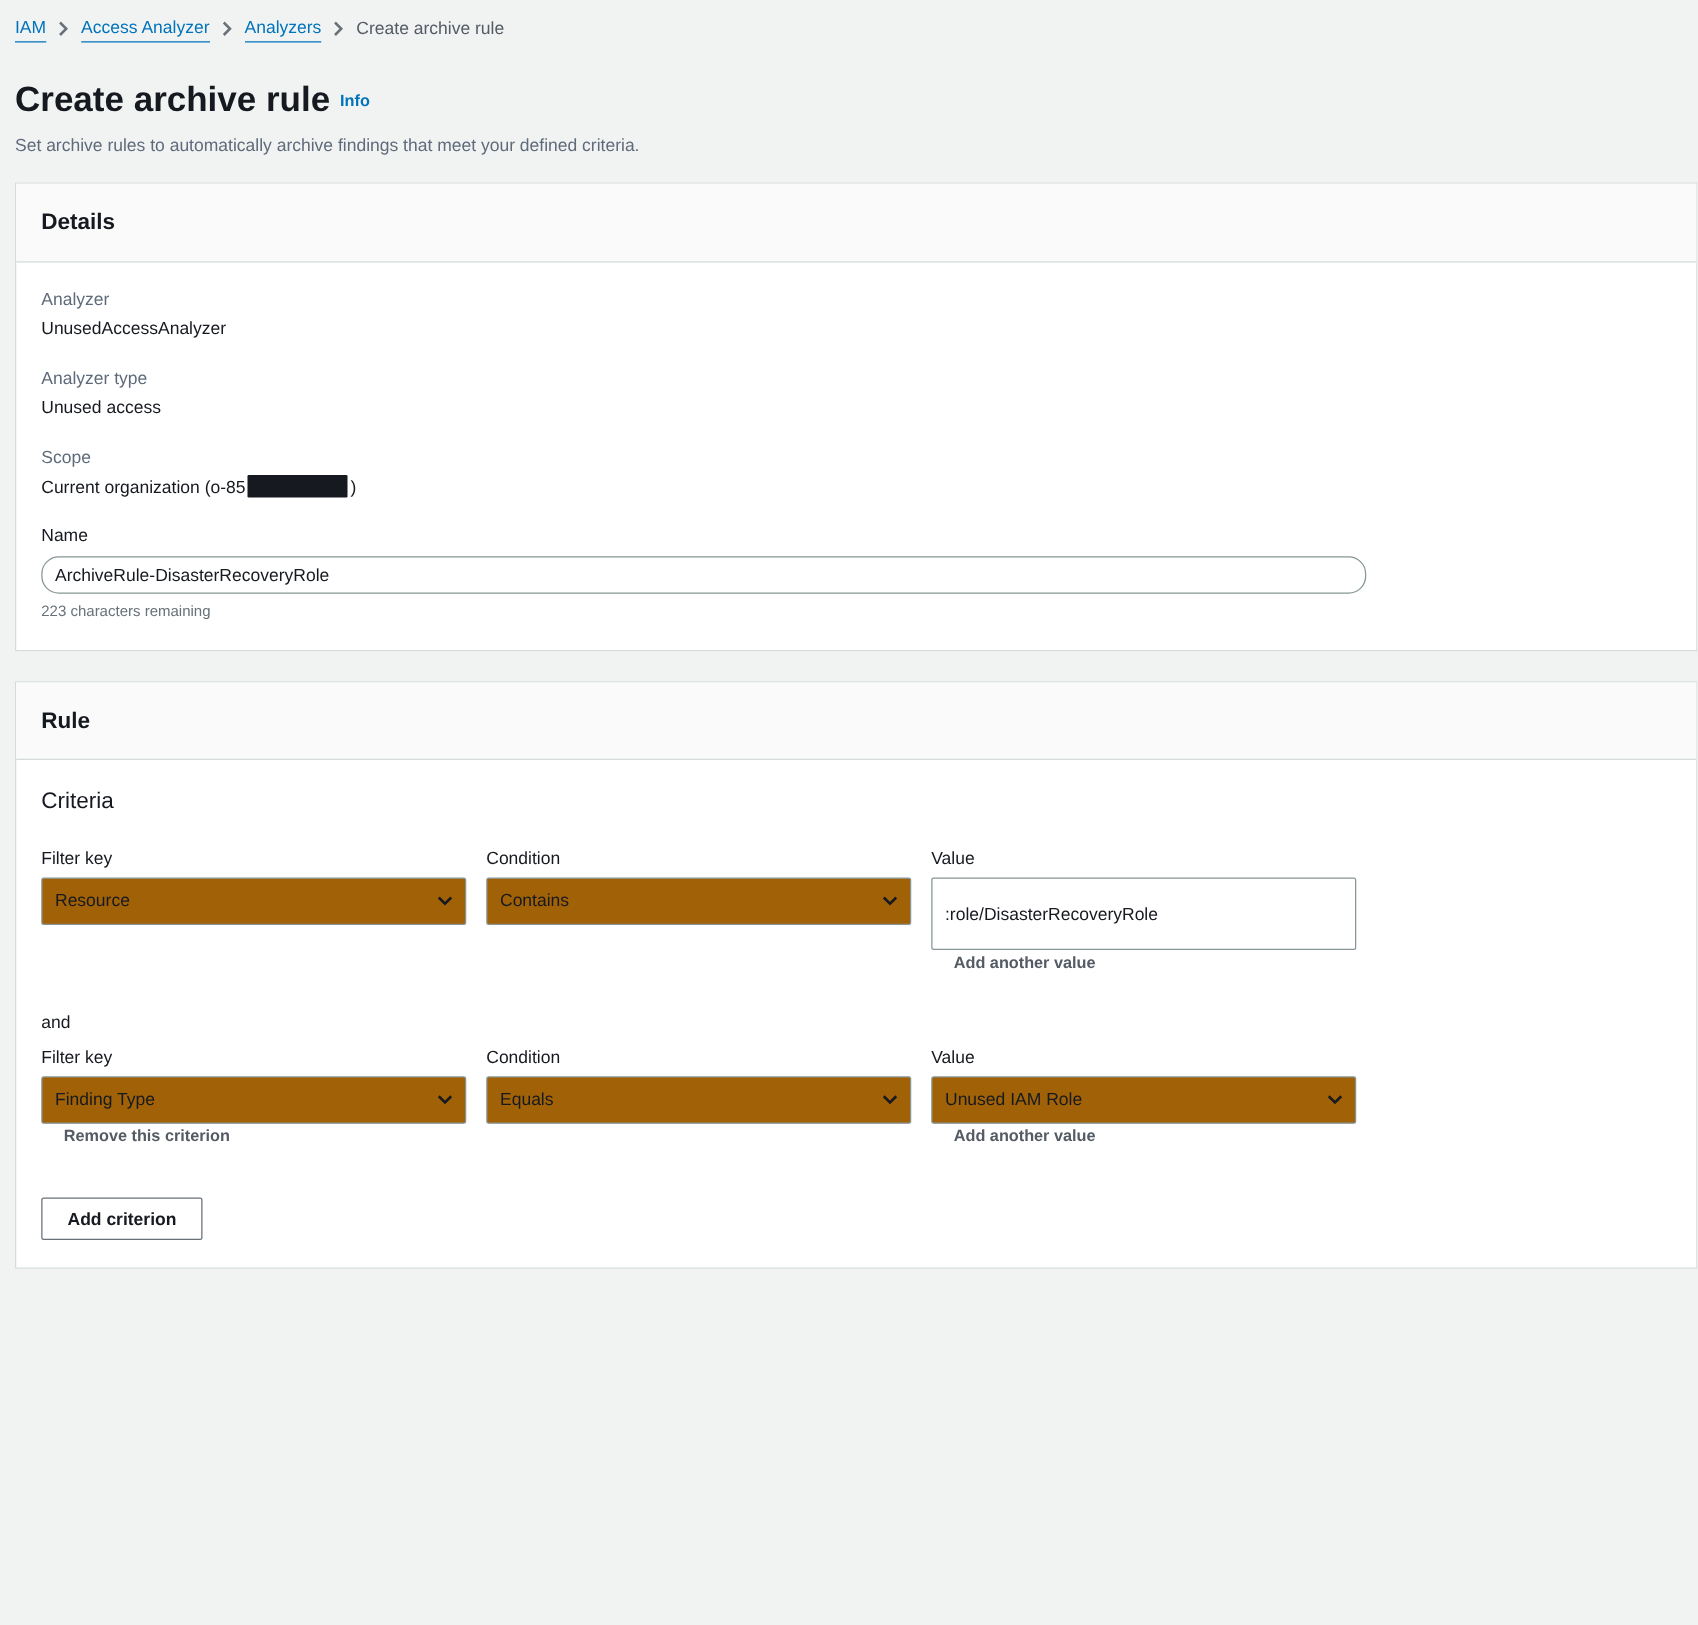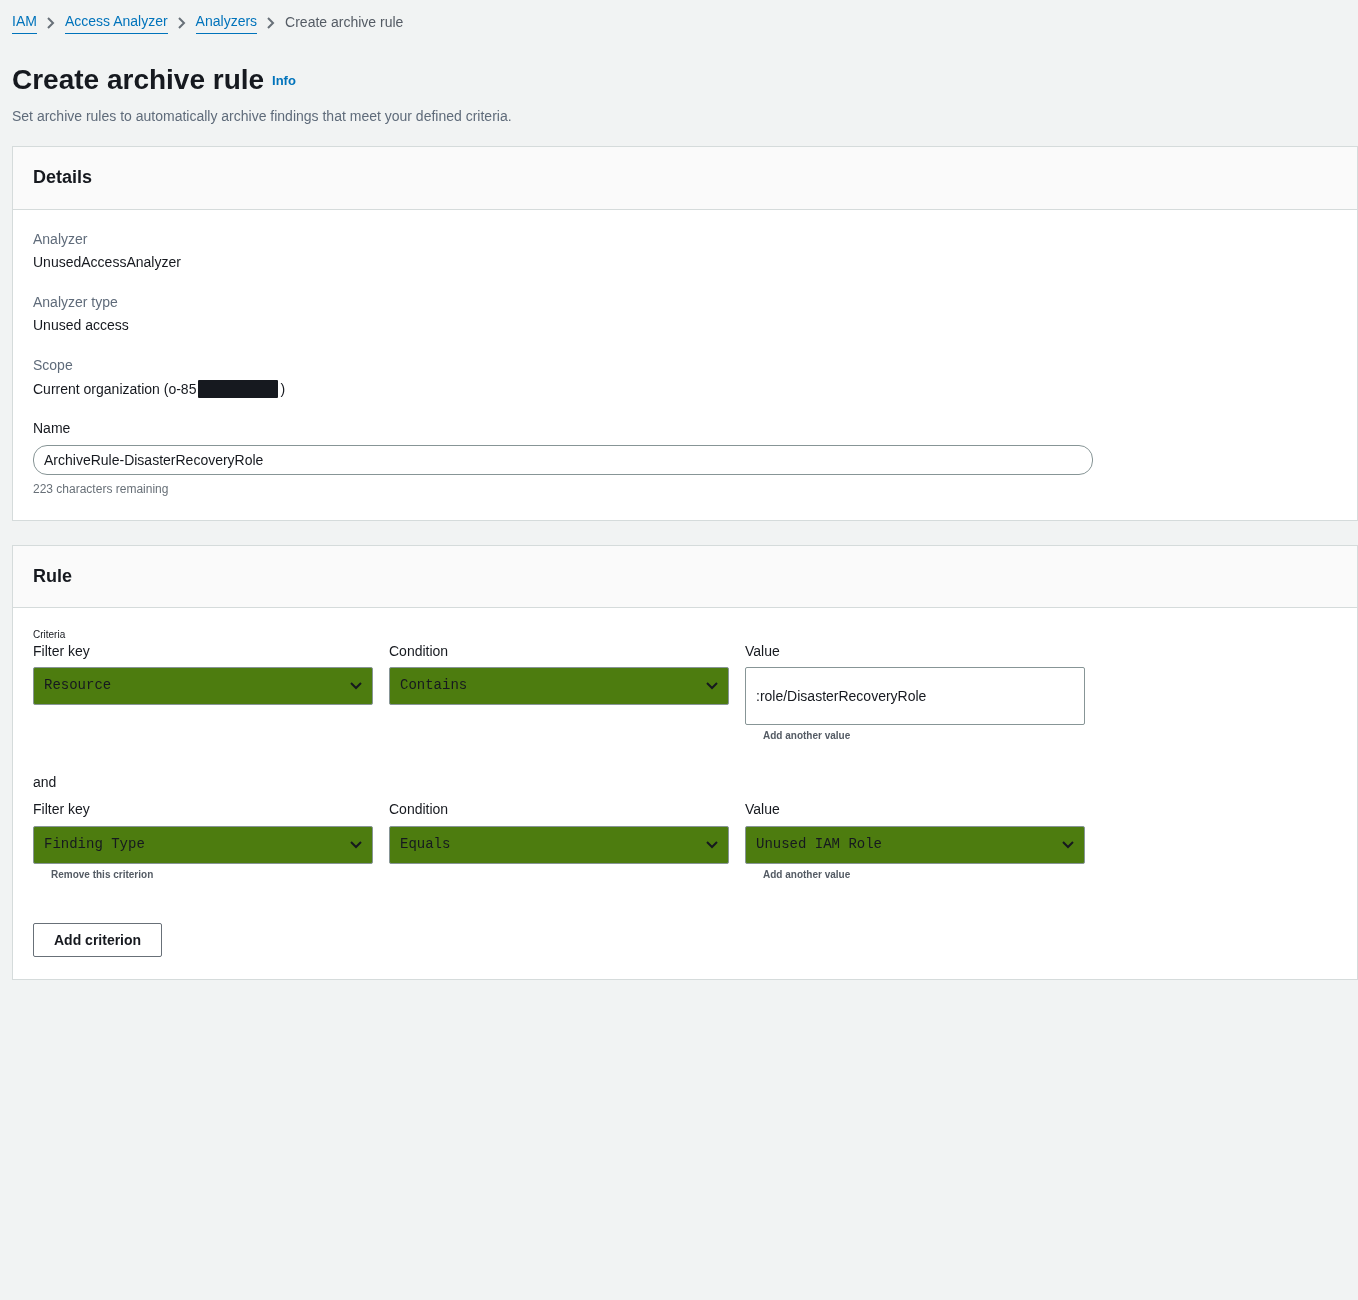--- a/index.html
+++ b/index.html
@@ -121,71 +121,70 @@
     border-radius:14px;
     background:#fff;
     color:#16191f;
   }
   .hint{
     color:#687078;
     font-size:12px;
     margin-top:6px;
   }
   .criteria-label{
-    font-size:10px;
-    color:#16191f;
-    margin-bottom:0;
+    font-size:18px;
+    color:#16191f;
+    margin-bottom:24px;
   }
   .criteria-row{
     display:flex;
     gap:16px;
     align-items:flex-start;
   }
   .criteria-col{
     flex:1;
     min-width:0;
     max-width:340px;
   }
   .col-label{
     font-size:14px;
     color:#16191f;
     margin-bottom:6px;
   }
   .select-box{
     position:relative;
     border:1px solid var(--input-border);
     border-radius:2px;
-    background:#4d7c0f;
+    background:#a16207;
     padding:8px 54px 8px 10px;
     font-size:14px;
     color:#16191f;
     cursor:pointer;
     user-select:none;
-    font-family:Liberation Mono, monospace;
   }
   .select-box .caret{
     position:absolute;
     right:10px;
     top:50%;
     transform:translateY(-50%);
   }
   .caret svg{width:12px;height:8px;display:block;}
   .value-input{
     width:100%;
     padding:20px 10px;
     font-size:14px;
     color:#16191f;
     border:1px solid var(--input-border);
     border-radius:2px;
     background:#fff;
   }
   .link-action{
     color:#545b64;
     font-weight:700;
-    font-size:10px;
+    font-size:13px;
     cursor:pointer;
     display:inline-block;
     margin-left:18px;
   }
   .and-label{
     font-size:14px;
     color:#16191f;
     margin:28px 0 8px 0;
   }
   .add-criterion-btn{

